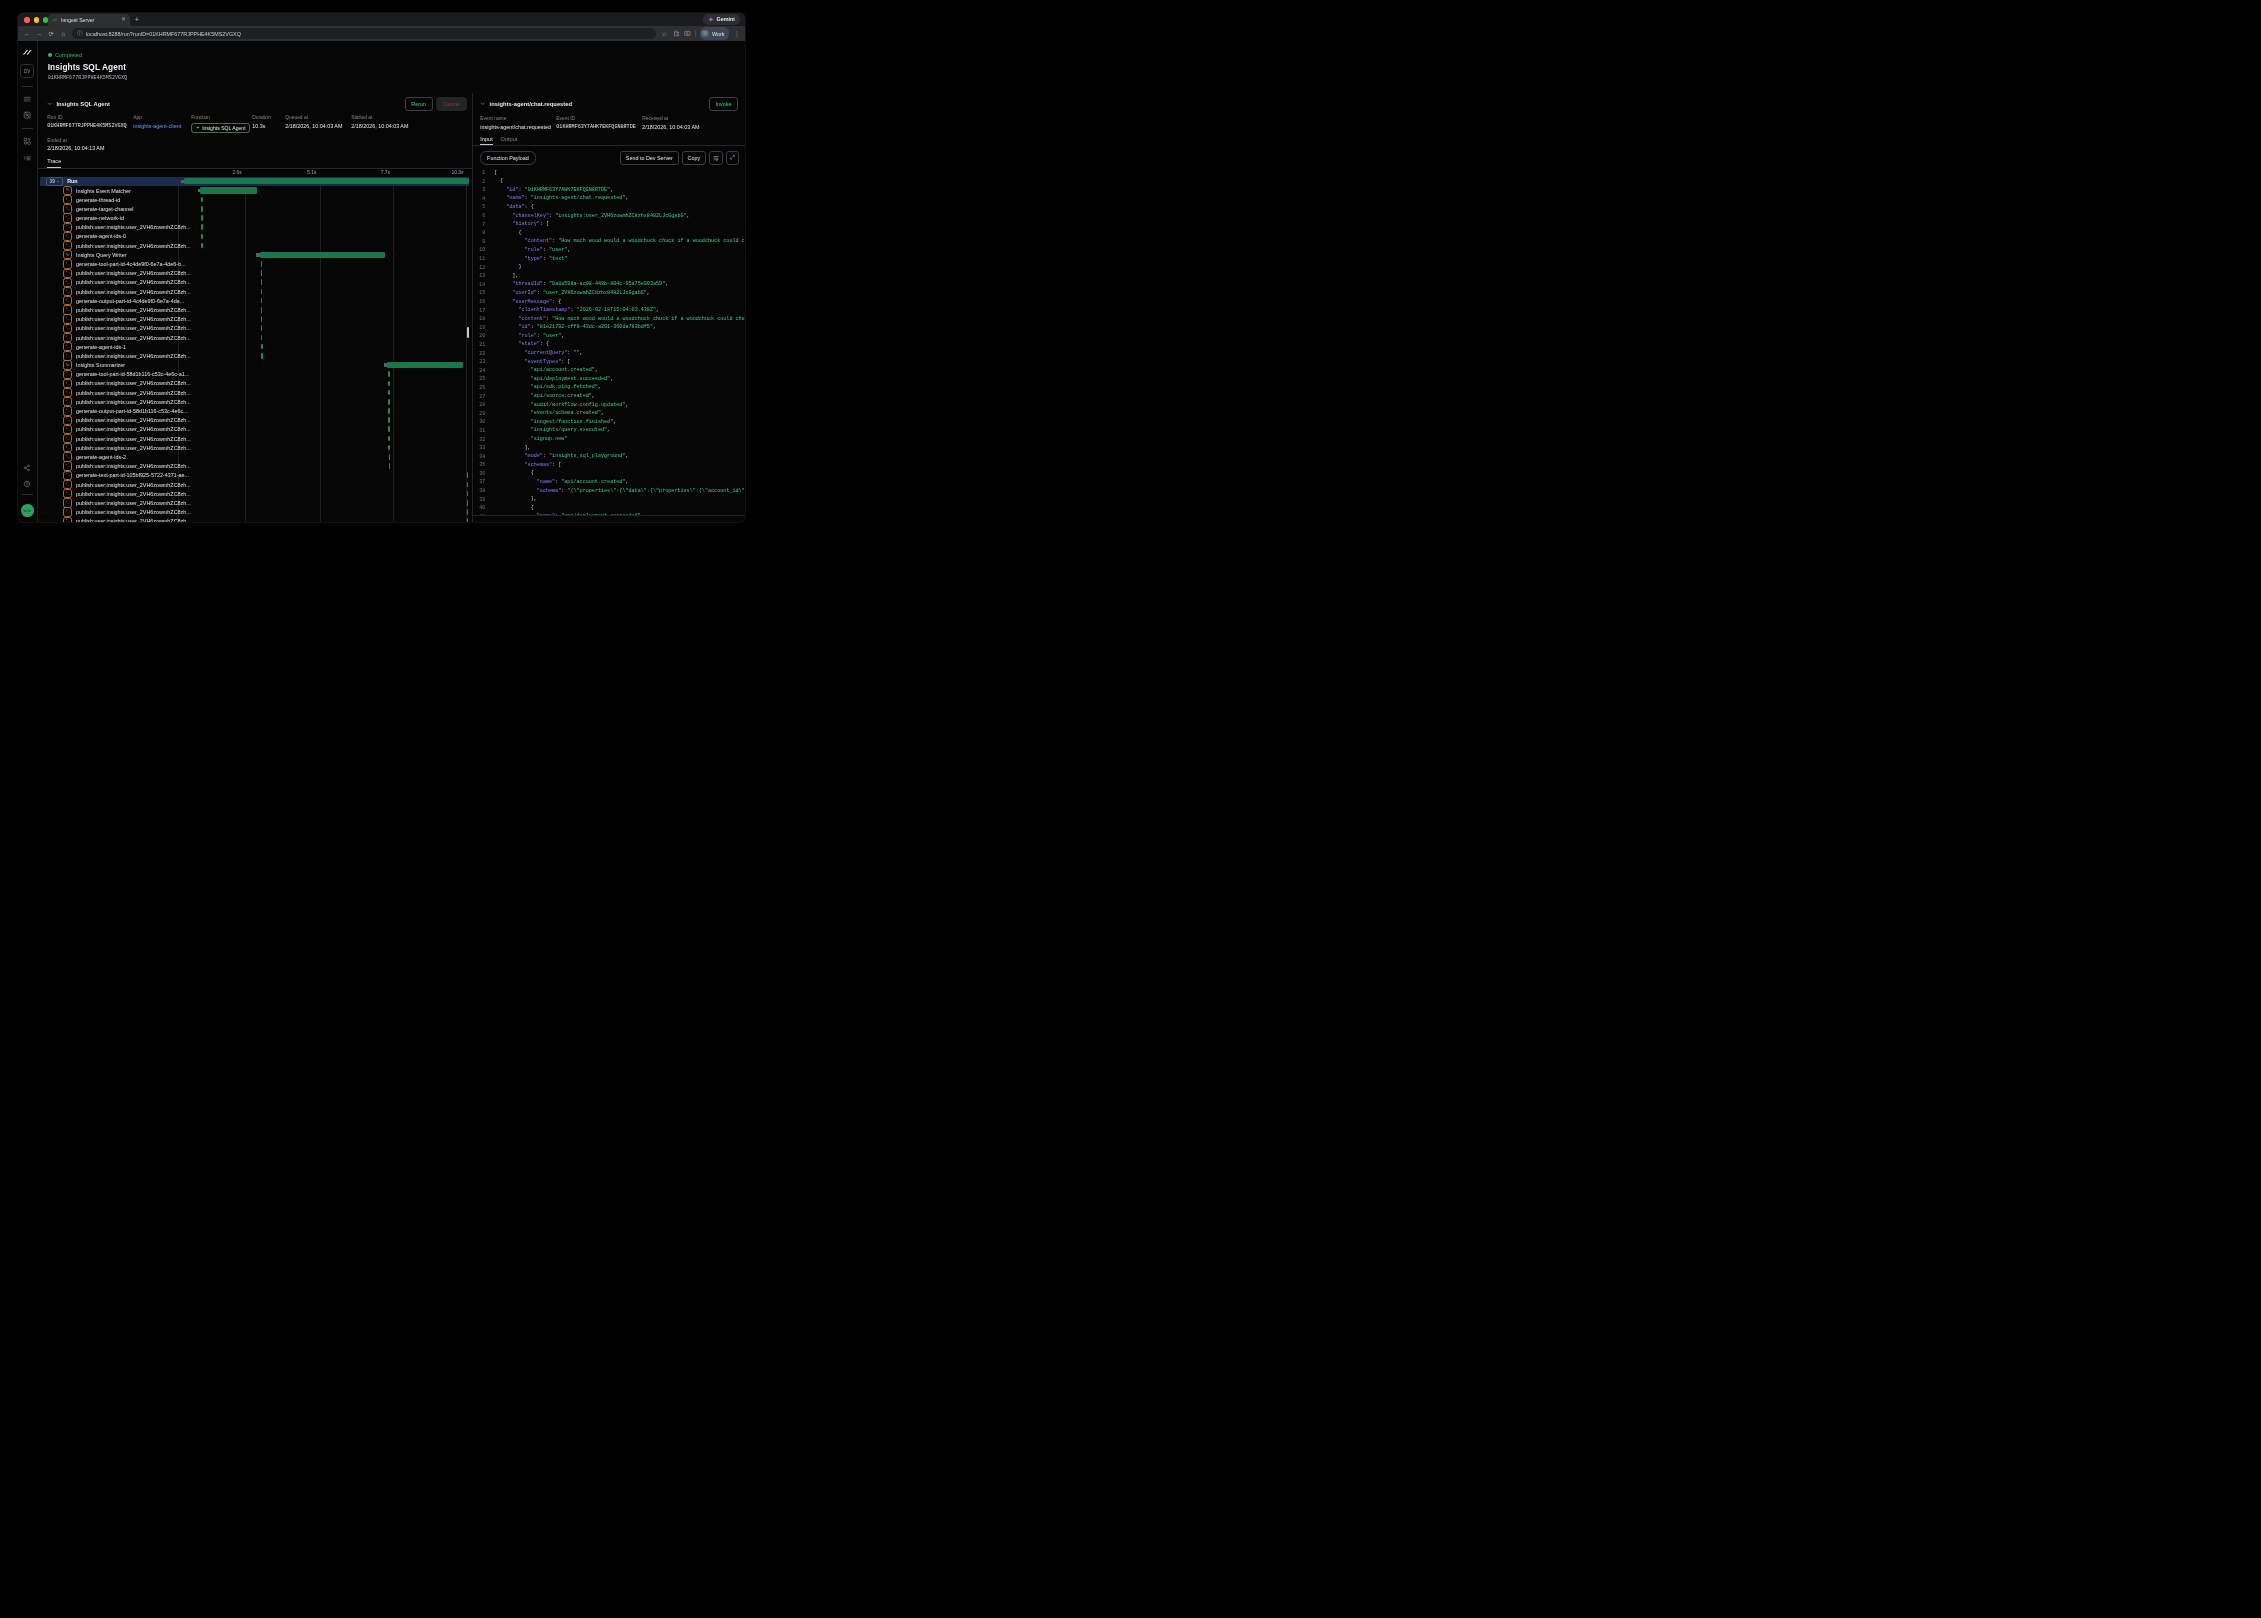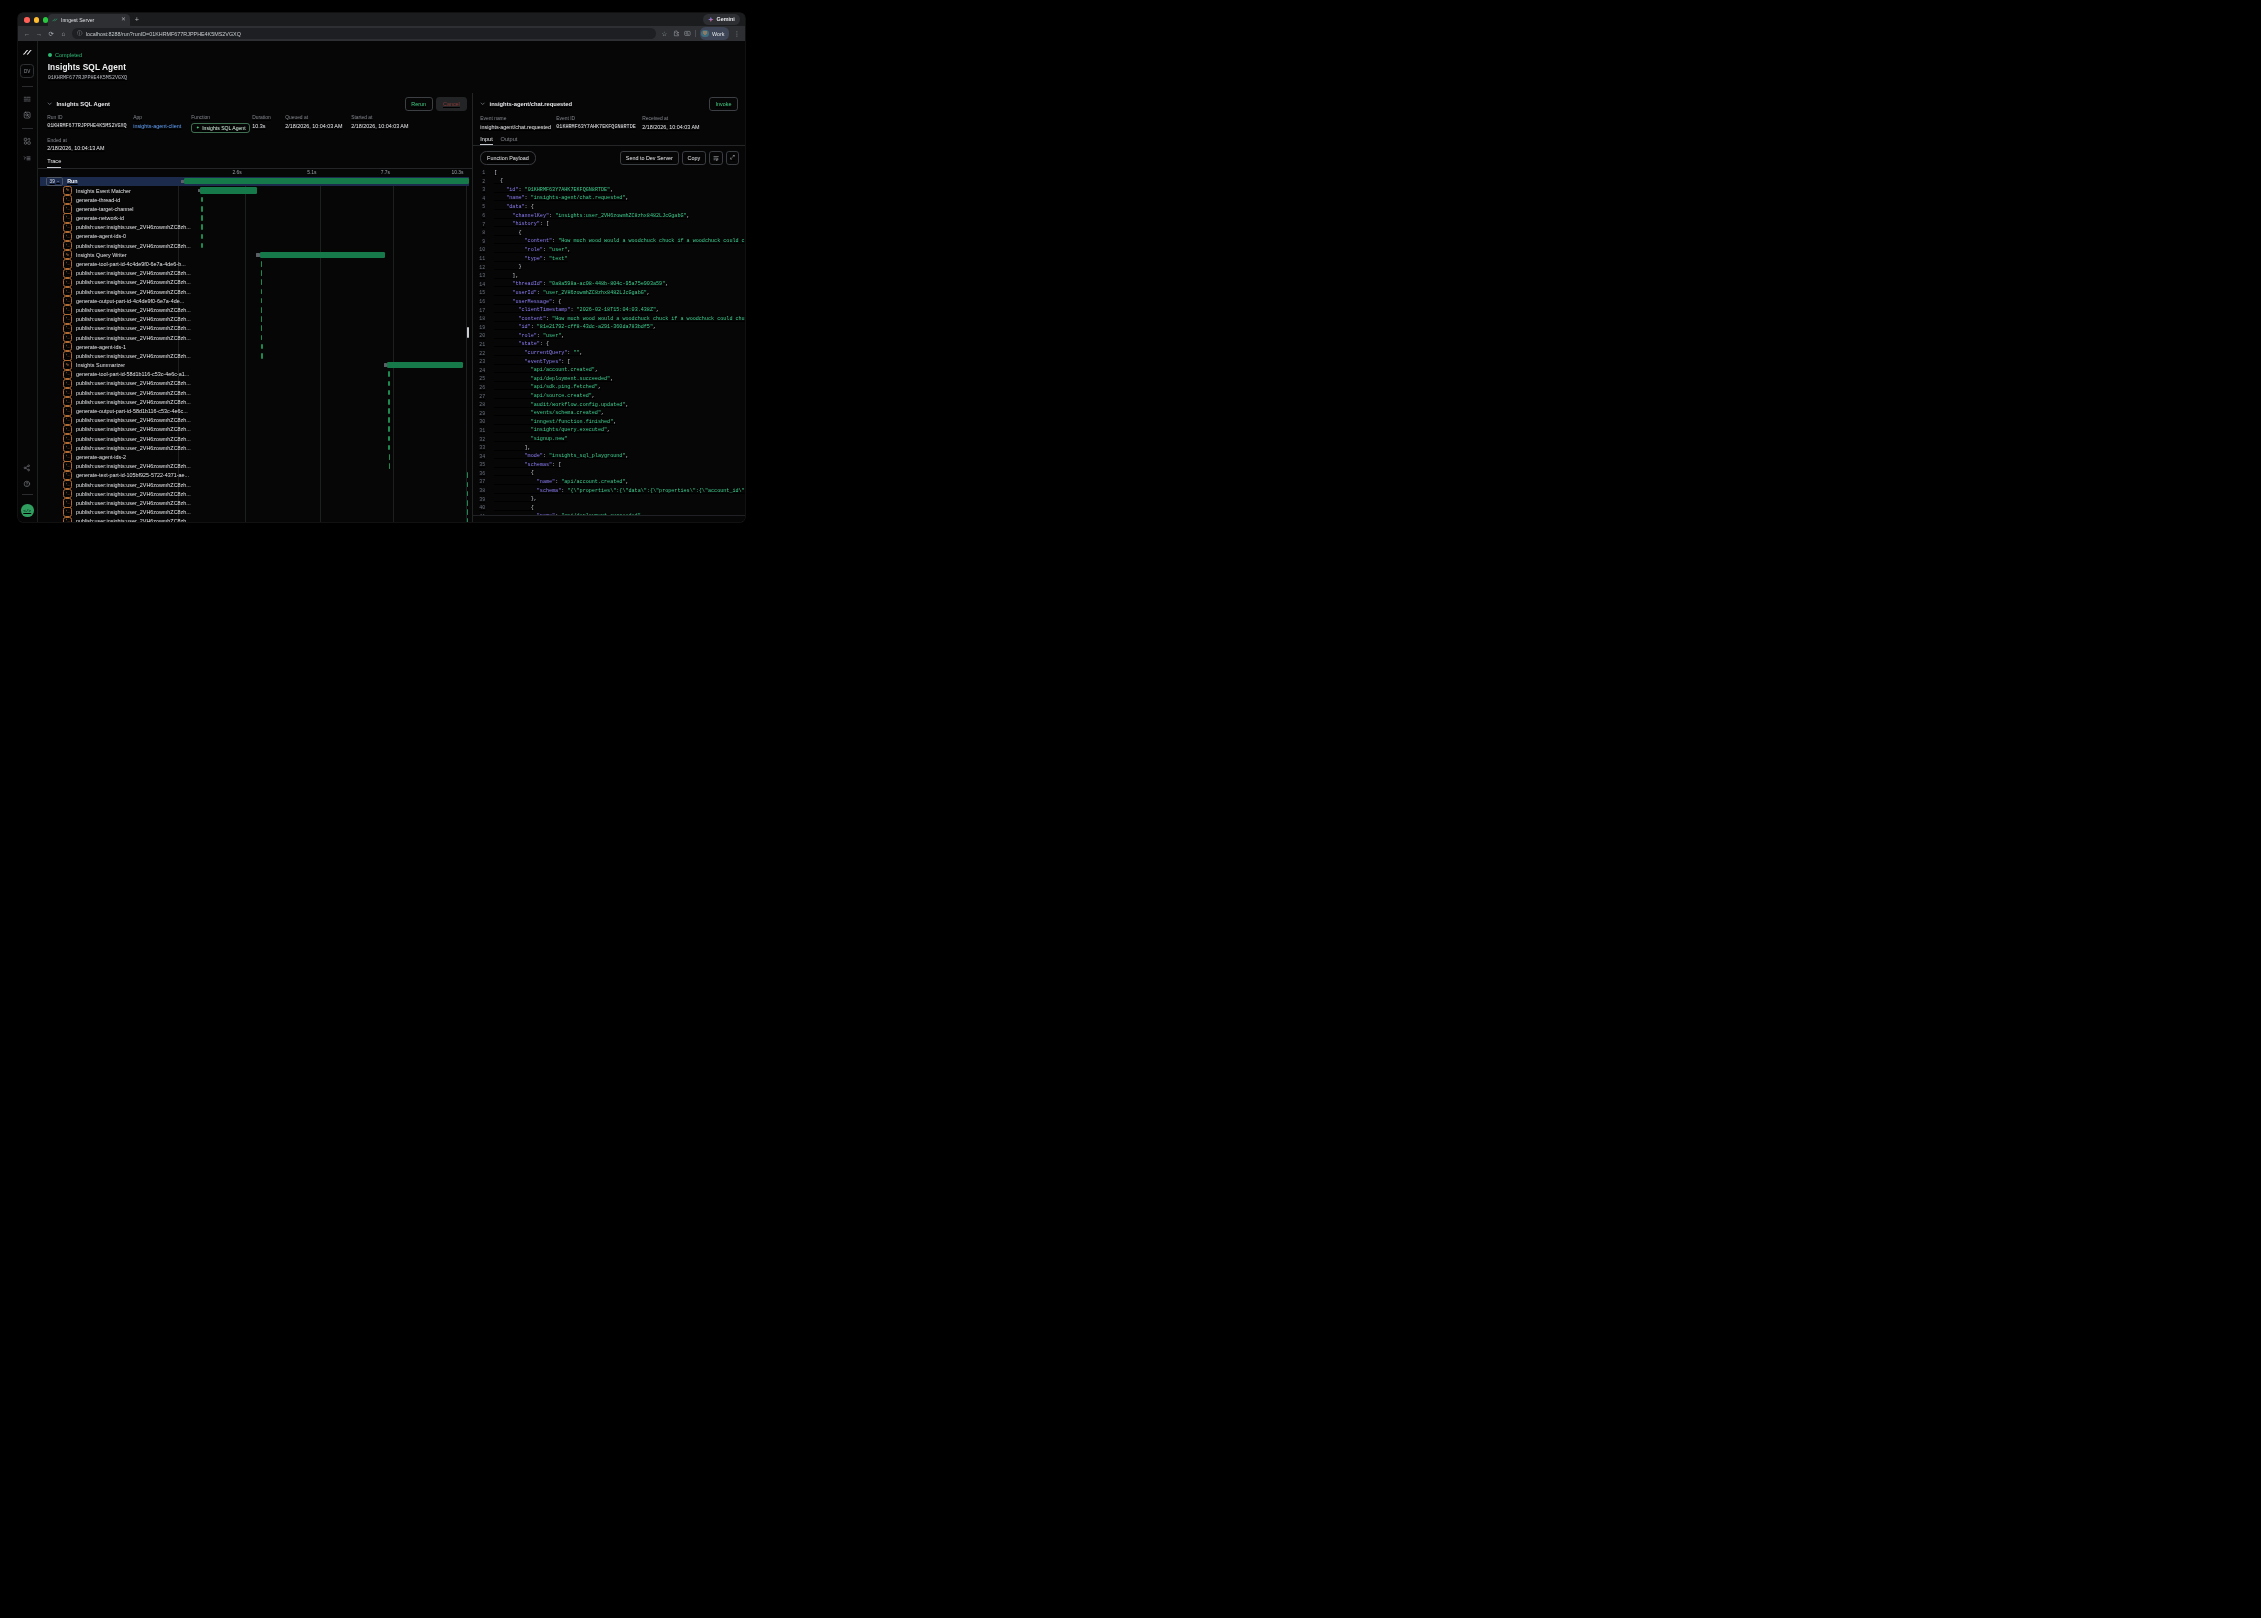--- a/index.html
+++ b/index.html
@@ -23,21 +23,21 @@
   .info-ic{color:#9aa0a6;font-size:5.4px;}
   .url{font-size:5.4px;color:#c9ccd0;white-space:nowrap;overflow:hidden;}
   .tb-right{display:flex;align-items:center;gap:4.4px;}
   .sep{width:0.5px;height:6.8px;background:#4a4d52;}
   .workpill{height:10.7px;background:#3d4556;border-radius:5.4px;display:flex;align-items:center;gap:2.9px;padding:1px 4.9px 1px 1.5px;}
   .avatar{width:7.8px;height:7.8px;border-radius:50%;background:radial-gradient(circle at 50% 38%,#8c7a64 0 34%,#3e6d7e 35% 100%);}
   .work-label{font-size:5.4px;color:#e3e6ea;}
   .dots{color:#aeb2b6;font-size:6.3px;}
   svg.ic{display:block;}
   
-  .app{height:481px;display:flex;background:#060607;text-decoration:underline;}
+  .app{height:481px;display:flex;background:#060607;}
   .rail{width:18.5px;border-right:0.5px solid #1d1f21;display:flex;flex-direction:column;align-items:center;padding-top:5.8px;flex:0 0 auto;}
   .logo{margin-bottom:6.8px;}
   .dv{width:11.7px;height:11.7px;border:0.5px solid #2e3033;border-radius:3.4px;color:#8b9097;font-size:4.6px;display:flex;align-items:center;justify-content:center;margin-bottom:4.9px;}
   .rail-div{width:10.7px;height:0.5px;background:#2a2c2f;margin:2.9px 0 4.9px;}
   .rail-ic{margin:3.9px 0;opacity:.85;}
   .rail-bottom{margin-top:auto;display:flex;flex-direction:column;align-items:center;padding-bottom:4.9px;}
   .code-circle{width:12.7px;height:12.7px;border-radius:50%;background:#2f9e5f;color:#062b16;font-size:4.4px;font-weight:700;display:flex;align-items:center;justify-content:center;margin-top:4.9px;font-family:"Liberation Mono",monospace;}
   .main{flex:1;display:flex;flex-direction:column;min-width:0;}
   .main-header{height:52px;padding:10.7px 0 0 10.2px;box-sizing:border-box;}
   .status-row{display:flex;align-items:center;gap:3.4px;}

